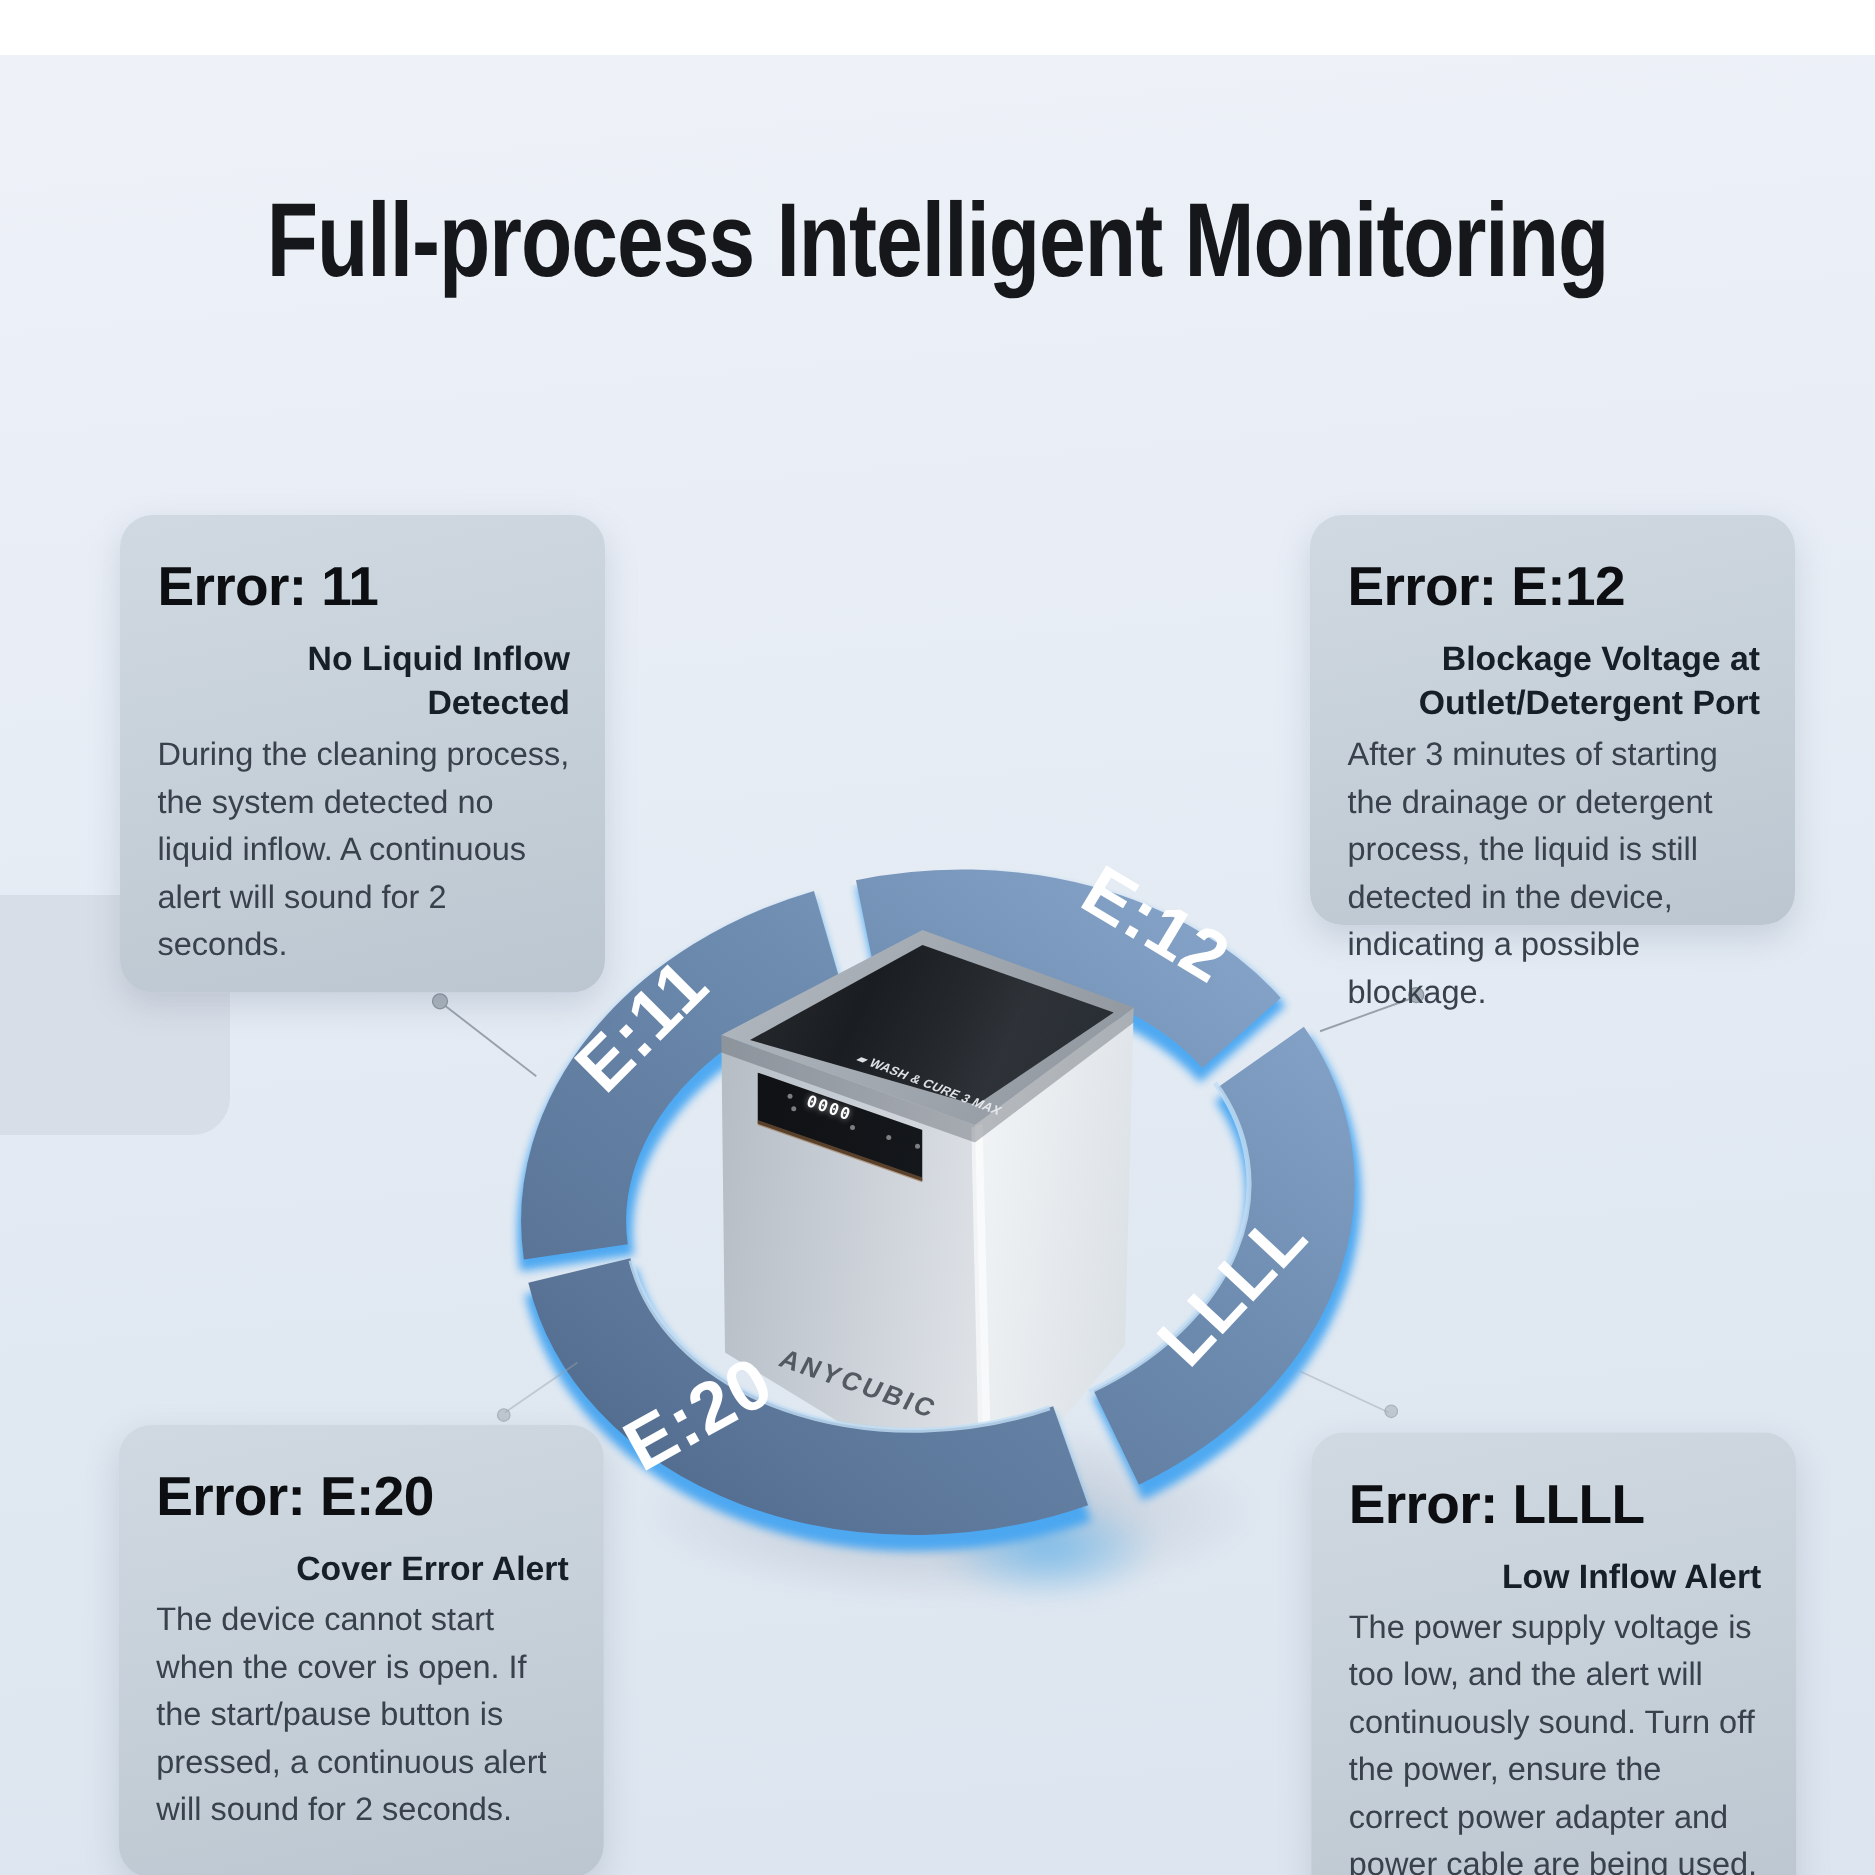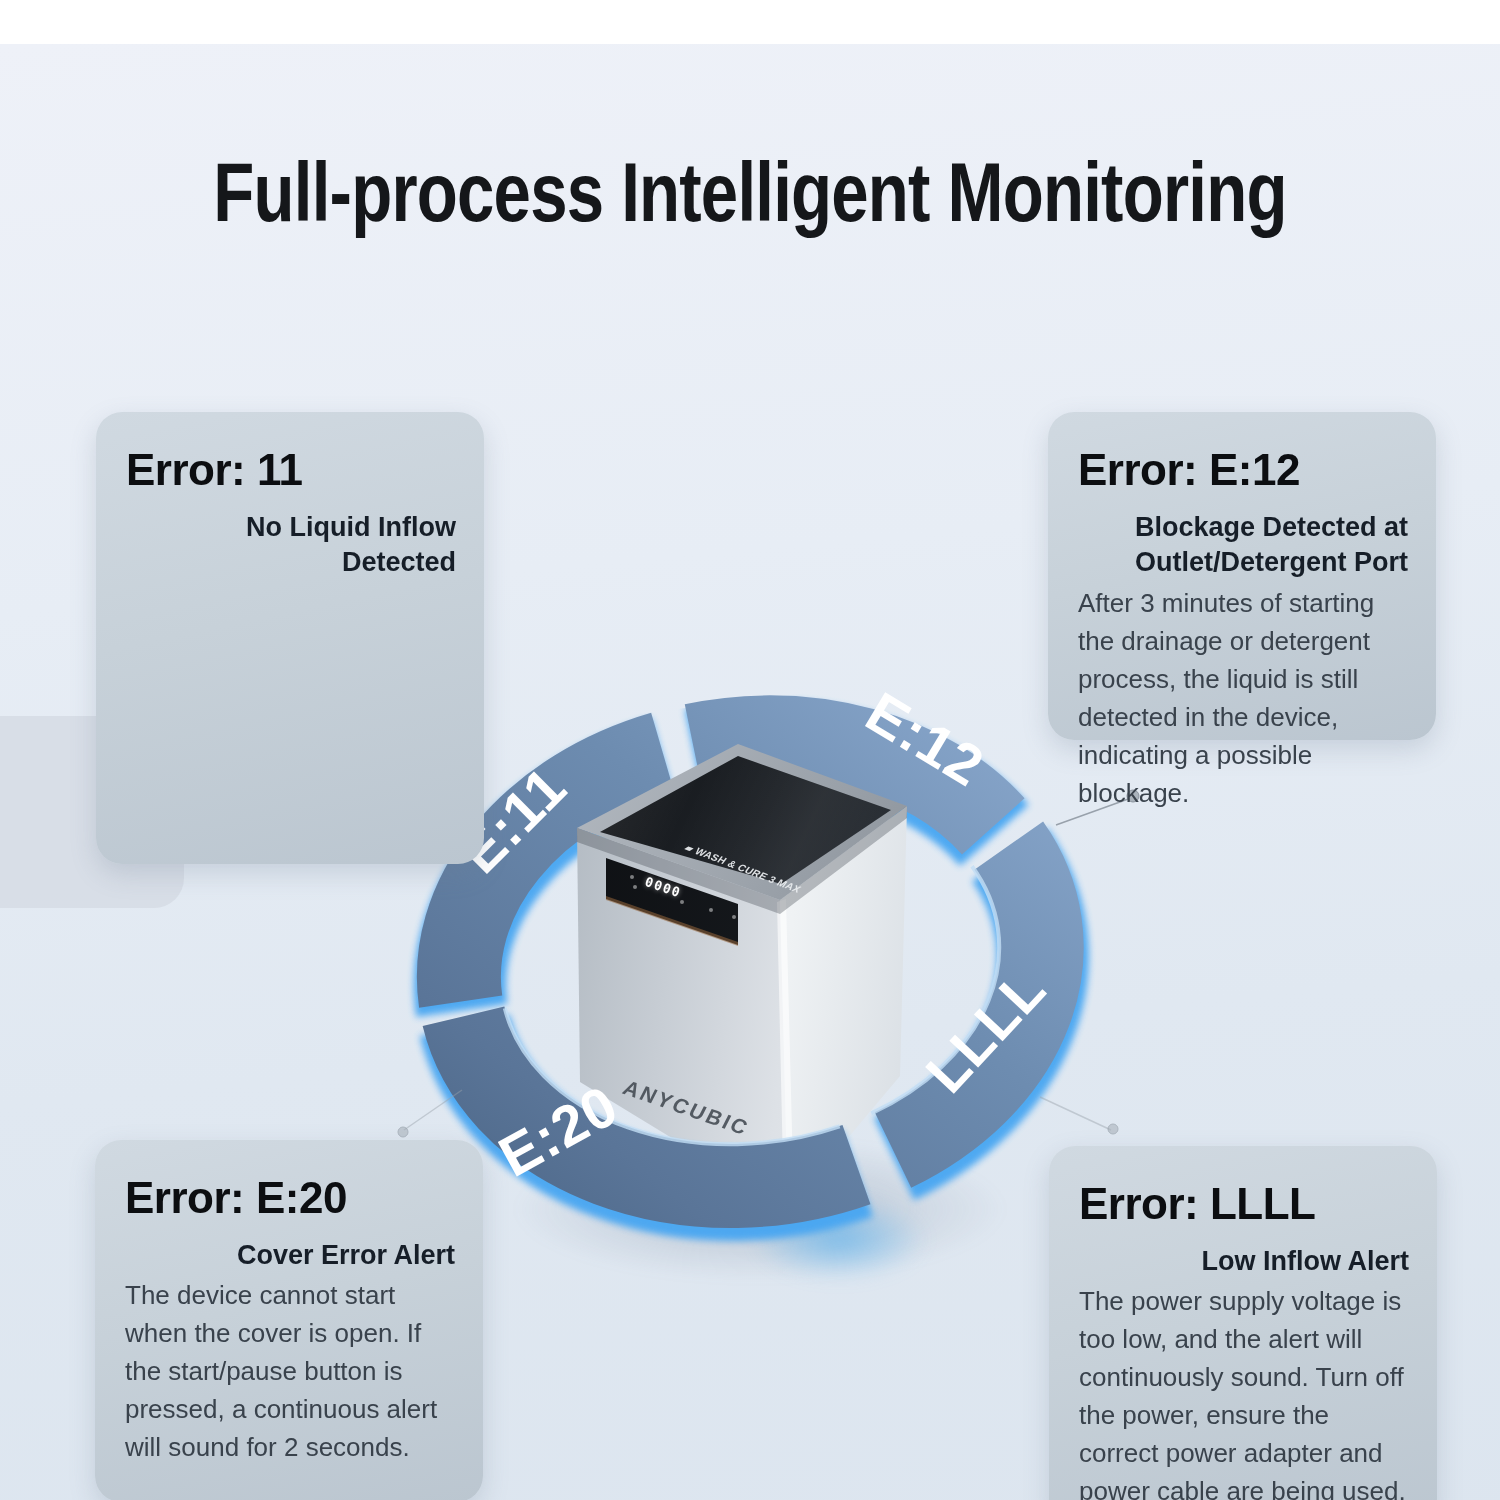--- a/index.html
+++ b/index.html
@@ -64,21 +64,21 @@
     transform:rotate(19deg) skewX(-8deg); transform-origin:left top;
     font-size:21px; font-weight:bold; color:#434a52; letter-spacing:2.5px; opacity:.88;}
   
   .card{position:absolute; width:388px; border-radius:26px; box-sizing:border-box;
     padding:34px 28px 30px 30px;
     background:linear-gradient(168deg,#d0d9e1 0%,#c7d1d9 45%,#bbc6d0 100%);
     box-shadow:0 10px 26px rgba(110,126,146,.24);}
   .card h2{margin:0 0 16px 0; font-size:44px; line-height:1.1; font-weight:bold; color:#0c0e11; letter-spacing:-.5px;}
   .card h3{margin:0 0 3px 0; font-size:27px; line-height:1.3; font-weight:bold; color:#161e28;text-align:right;}
   .card p{margin:0; font-size:26px; line-height:38px; color:#39424c;}
-  .card.tl{left:96px;  top:368px;  height:452px;}
+  .card.tl{left:96px;  top:368px;  height:382px;}
   .card.tr{left:1048px; top:368px; height:328px;}
   .card.bl{left:95px;  top:1096px; height:362px;}
   .card.br{left:1049px; top:1102px; height:384px;}
 </style>
 </head>
 <body>
 
 <div class="stage">
 
   <div class="ghost-panel"></div>
@@ -176,25 +176,26 @@
 
     <text class="ring-label" transform="translate(527,790) rotate(-45)" text-anchor="middle">E:11</text>
     <text class="ring-label" transform="translate(915,712) rotate(31)" text-anchor="middle">E:12</text>
     <text class="ring-label" transform="translate(1000,1000) rotate(-47)" text-anchor="middle">LLLL</text>
     <text class="ring-label" transform="translate(568,1104) rotate(-29)" text-anchor="middle">E:20</text>
   </svg>
 
   <div class="card tl">
     <h2>Error: 11</h2>
     <h3>No Liquid Inflow Detected</h3>
+    <p>During the cleaning process, the system detected no liquid inflow. A continuous alert will sound for 2 seconds.</p>
   </div>
 
   <div class="card tr">
     <h2>Error: E:12</h2>
-    <h3>Blockage Detected at Outlet/Detergent Port</h3>
+    <h3>Blockage Voltage at Outlet/Detergent Port</h3>
     <p>After 3 minutes of starting the drainage or detergent process, the liquid is still detected in the device, indicating a possible blockage.</p>
   </div>
 
   <div class="card bl">
     <h2>Error: E:20</h2>
     <h3>Cover Error Alert</h3>
     <p>The device cannot start when the cover is open. If the start/pause button is pressed, a continuous alert will sound for 2 seconds.</p>
   </div>
 
   <div class="card br">

